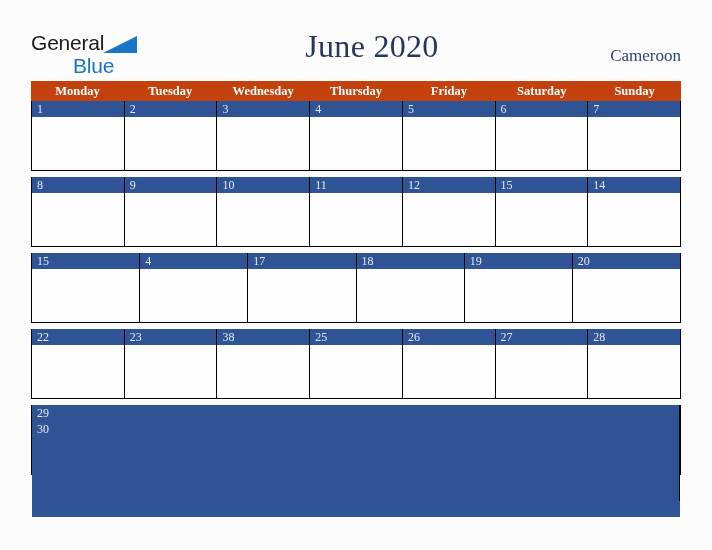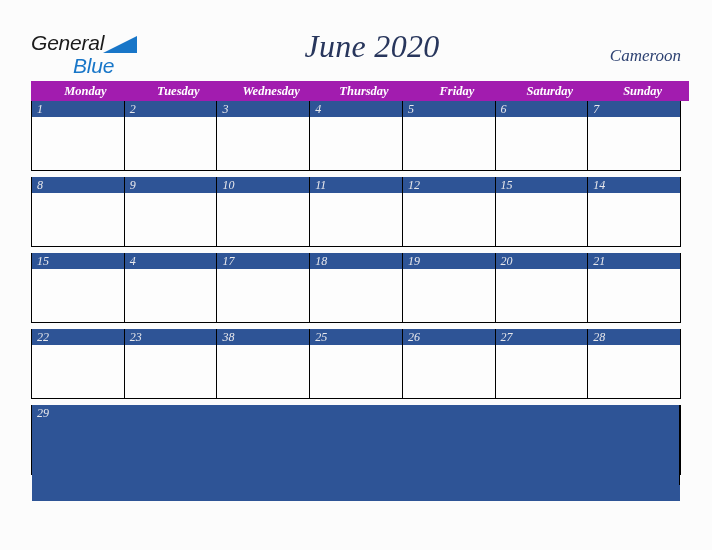--- a/index.html
+++ b/index.html
@@ -10,21 +10,20 @@
     width: 712px;
     height: 550px;
     background: #fcfcfc;
     font-family: "Liberation Serif", serif;
     overflow: hidden;
   }
   .page {
     position: relative;
     width: 712px;
     height: 430px;
-    font-style: italic;
   }
 
   
   .header {
     position: absolute;
     left: 0;
     top: 0;
     width: 712px;
     height: 80px;
   }
@@ -94,22 +93,21 @@
   .calendar {
     position: absolute;
     left: 31px;
     top: 81px;
     width: 650px;
   }
   .dow-row {
     display: flex;
     width: 650px;
     height: 20px;
-    background: #a21caf;
-    padding-left: 8px;
+    background: #c2410c;
   }
   .dow {
     flex: 1 1 0;
     text-align: center;
     line-height: 20px;
     color: #ffffff;
     font-size: 12.5px;
     font-weight: bold;
     font-family: "Liberation Serif", serif;
   }
@@ -312,26 +310,20 @@
             <span class="daynum">19</span>
           </div>
           <div class="cellbody"></div>
         </div>
       <div class="cell">
           <div class="daybar">
             <span class="daynum">20</span>
           </div>
           <div class="cellbody"></div>
         </div>
-      <div class="cell">
-          <div class="daybar">
-            <span class="daynum">21</span>
-          </div>
-          <div class="cellbody"></div>
-        </div>
     </div>
 
     <div class="week">
       <div class="cell">
           <div class="daybar">
             <span class="daynum">22</span>
           </div>
           <div class="cellbody"></div>
         </div>
       <div class="cell">
@@ -374,20 +366,26 @@
 
     <div class="week">
       <div class="cell">
           <div class="daybar">
             <span class="daynum">29</span>
           </div>
           <div class="cellbody"></div>
         </div>
       <div class="cell">
           <div class="daybar">
+            <span class="daynum">30</span>
+          </div>
+          <div class="cellbody"></div>
+        </div>
+      <div class="cell">
+          <div class="daybar">
             <span class="daynum"></span>
           </div>
           <div class="cellbody"></div>
         </div>
       <div class="cell">
           <div class="daybar">
             <span class="daynum"></span>
           </div>
           <div class="cellbody"></div>
         </div>

